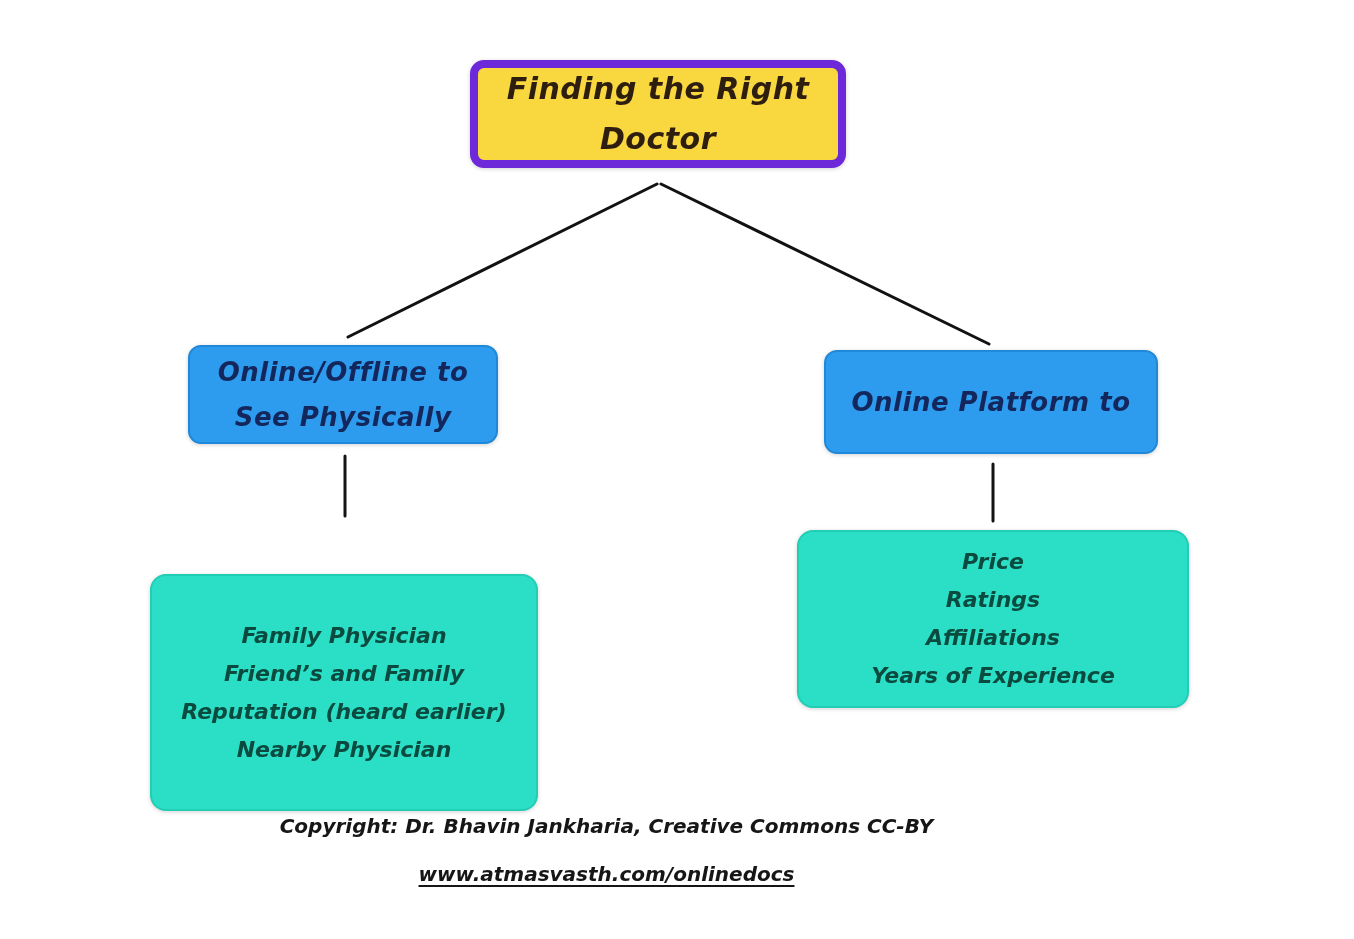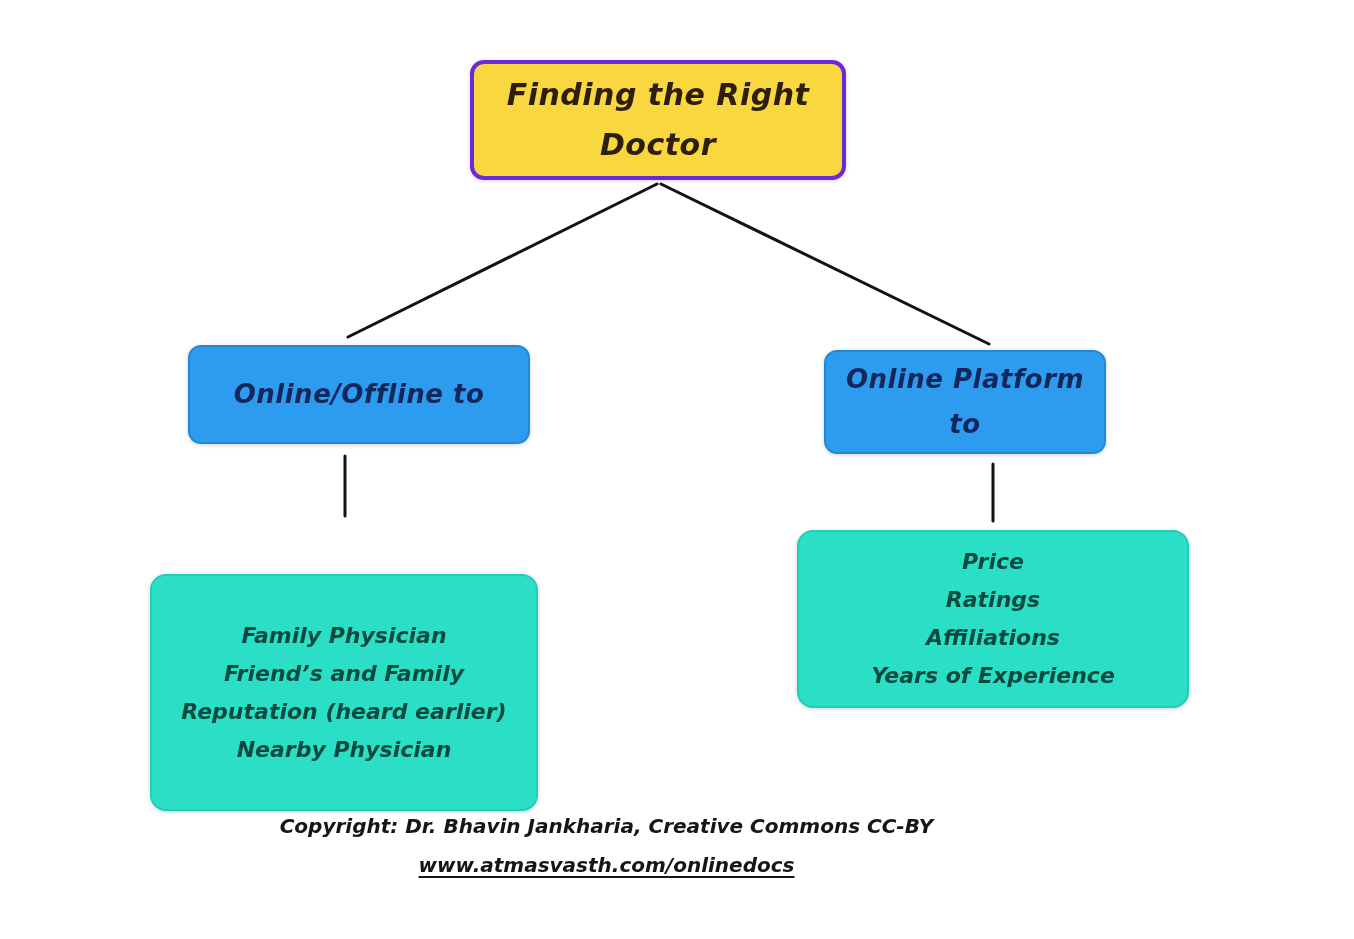--- a/index.html
+++ b/index.html
@@ -31,49 +31,49 @@
     text-align: center;
     font-style: italic;
     font-weight: bold;
     box-sizing: border-box;
     box-shadow: 0 1px 4px rgba(0,0,0,0.18);
   }
   .root {
     left: 470px;
     top: 60px;
     width: 376px;
-    height: 120px;
+    height: 108px;
     background: #f8d73f;
-    border: 4px solid #6d28d9;
+    border: 8px solid #6d28d9;
     border-radius: 14px;
     color: #2d1e10;
     font-size: 30px;
     line-height: 50px;
     letter-spacing: 0.5px;
   }
   .branch {
     background: #2d9cee;
     border: 2px solid #1f88d8;
     border-radius: 13px;
     color: #14275c;
     font-size: 26px;
     line-height: 45px;
     letter-spacing: 0.5px;
   }
   .branch-left {
     left: 188px;
     top: 345px;
-    width: 342px;
+    width: 310px;
     height: 99px;
     align-items: center;
   }
   .branch-right {
     left: 824px;
     top: 350px;
-    width: 282px;
+    width: 334px;
     height: 104px;
   }
   .leaf {
     background: #2bdfc7;
     border: 2px solid #22cdb6;
     border-radius: 16px;
     color: #0a4a3f;
     font-size: 22px;
     line-height: 38px;
   }
@@ -99,21 +99,21 @@
     font-style: italic;
     font-weight: bold;
     color: #161616;
   }
   .copyright {
     font-size: 20px;
     line-height: 28px;
   }
   .site-link {
     display: inline-block;
-    margin-top: 12px;
+    margin-top: 21px;
     font-size: 20px;
     line-height: 26px;
     color: #161616;
     text-decoration: underline;
     text-underline-offset: 4px;
     cursor: pointer;
   }
 </style>
 </head>
 <body>
@@ -127,20 +127,21 @@
     <line x1="993" y1="464" x2="993" y2="521" stroke="#121212" stroke-width="3" stroke-linecap="round"></line>
   </svg>
 
   <div class="node root">
     <div>Finding the Right</div>
     <div>Doctor</div>
   </div>
 
   <div class="node branch branch-left">
     <div>Online/Offline to</div>
+    <div>See Physically</div>
   </div>
 
   <div class="node branch branch-right">
     <div>Online Platform to</div>
   </div>
 
   <div class="node leaf leaf-left">
     <div>Family Physician</div>
     <div>Friend’s and Family</div>
     <div>Reputation (heard earlier)</div>

